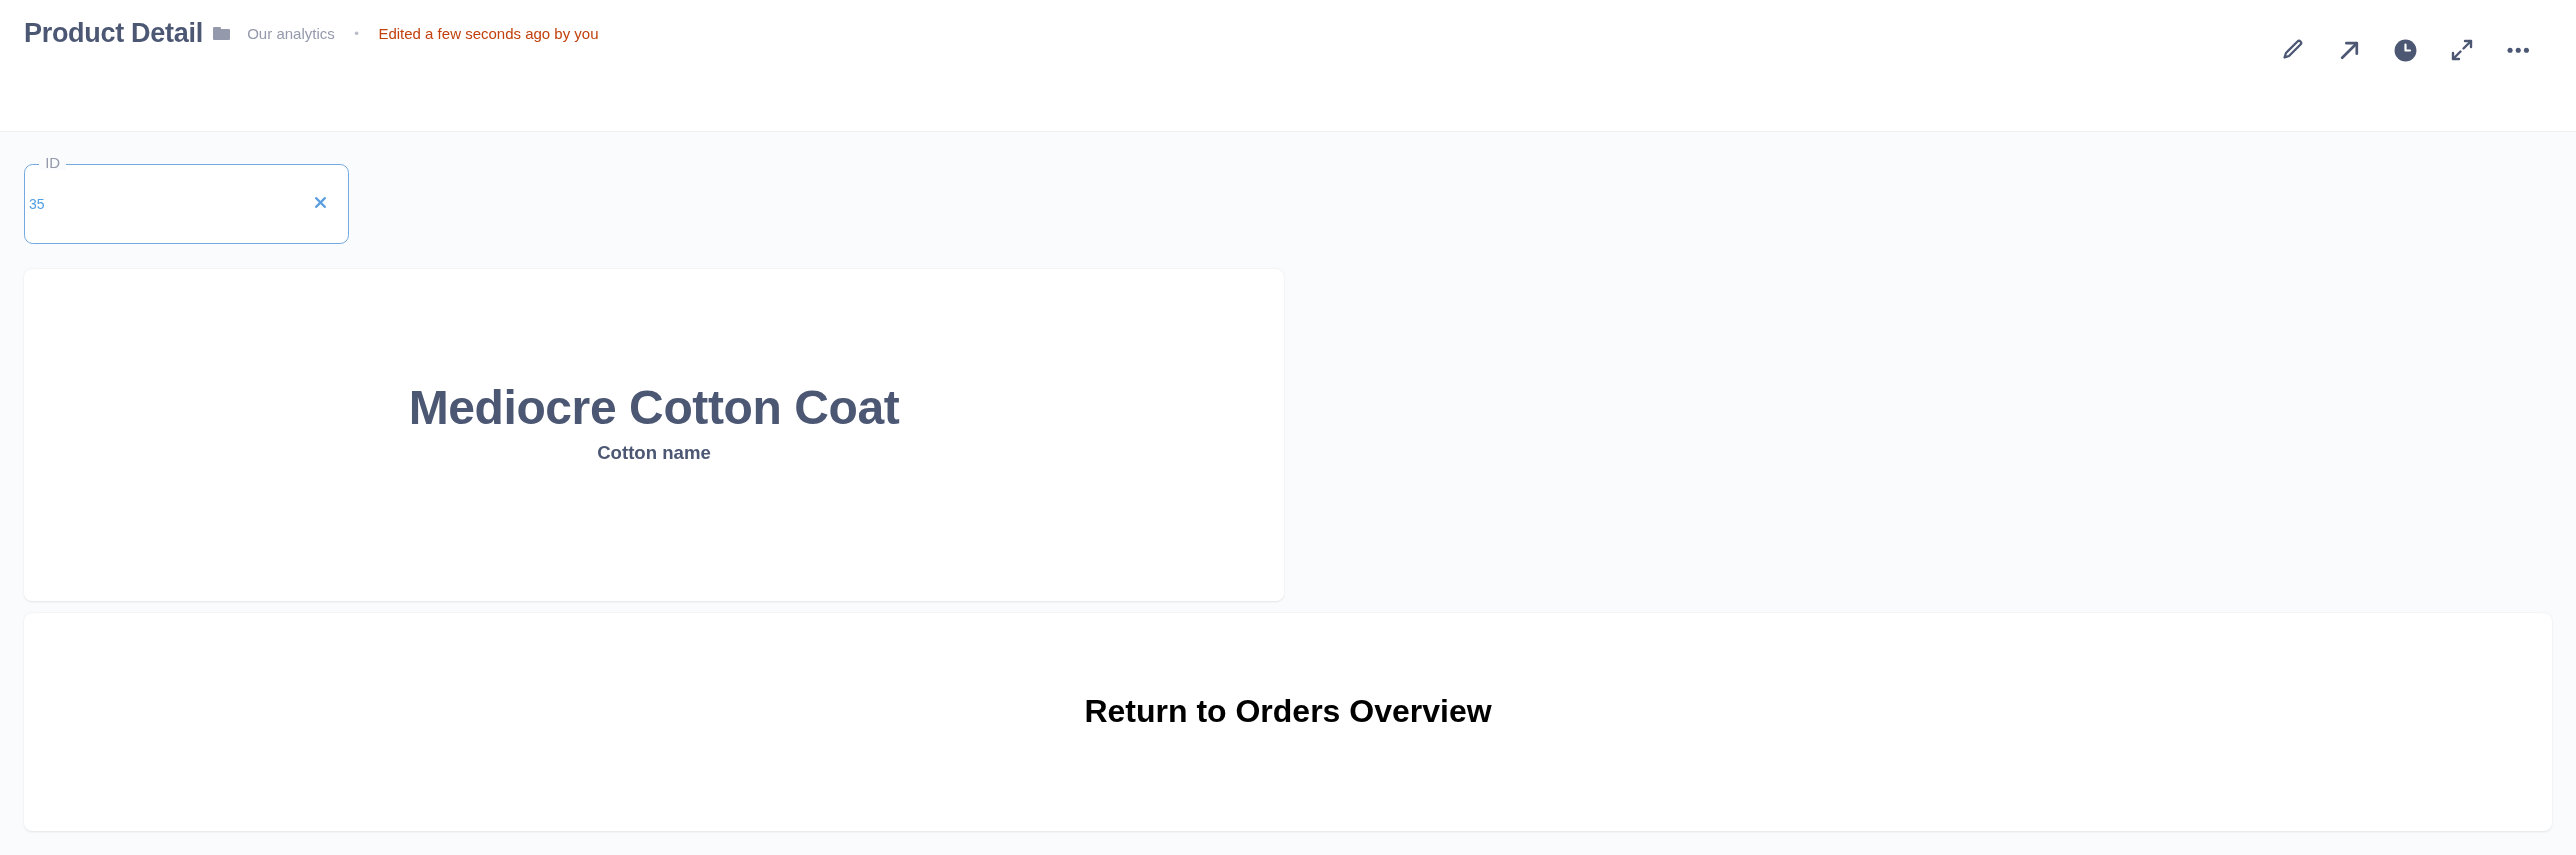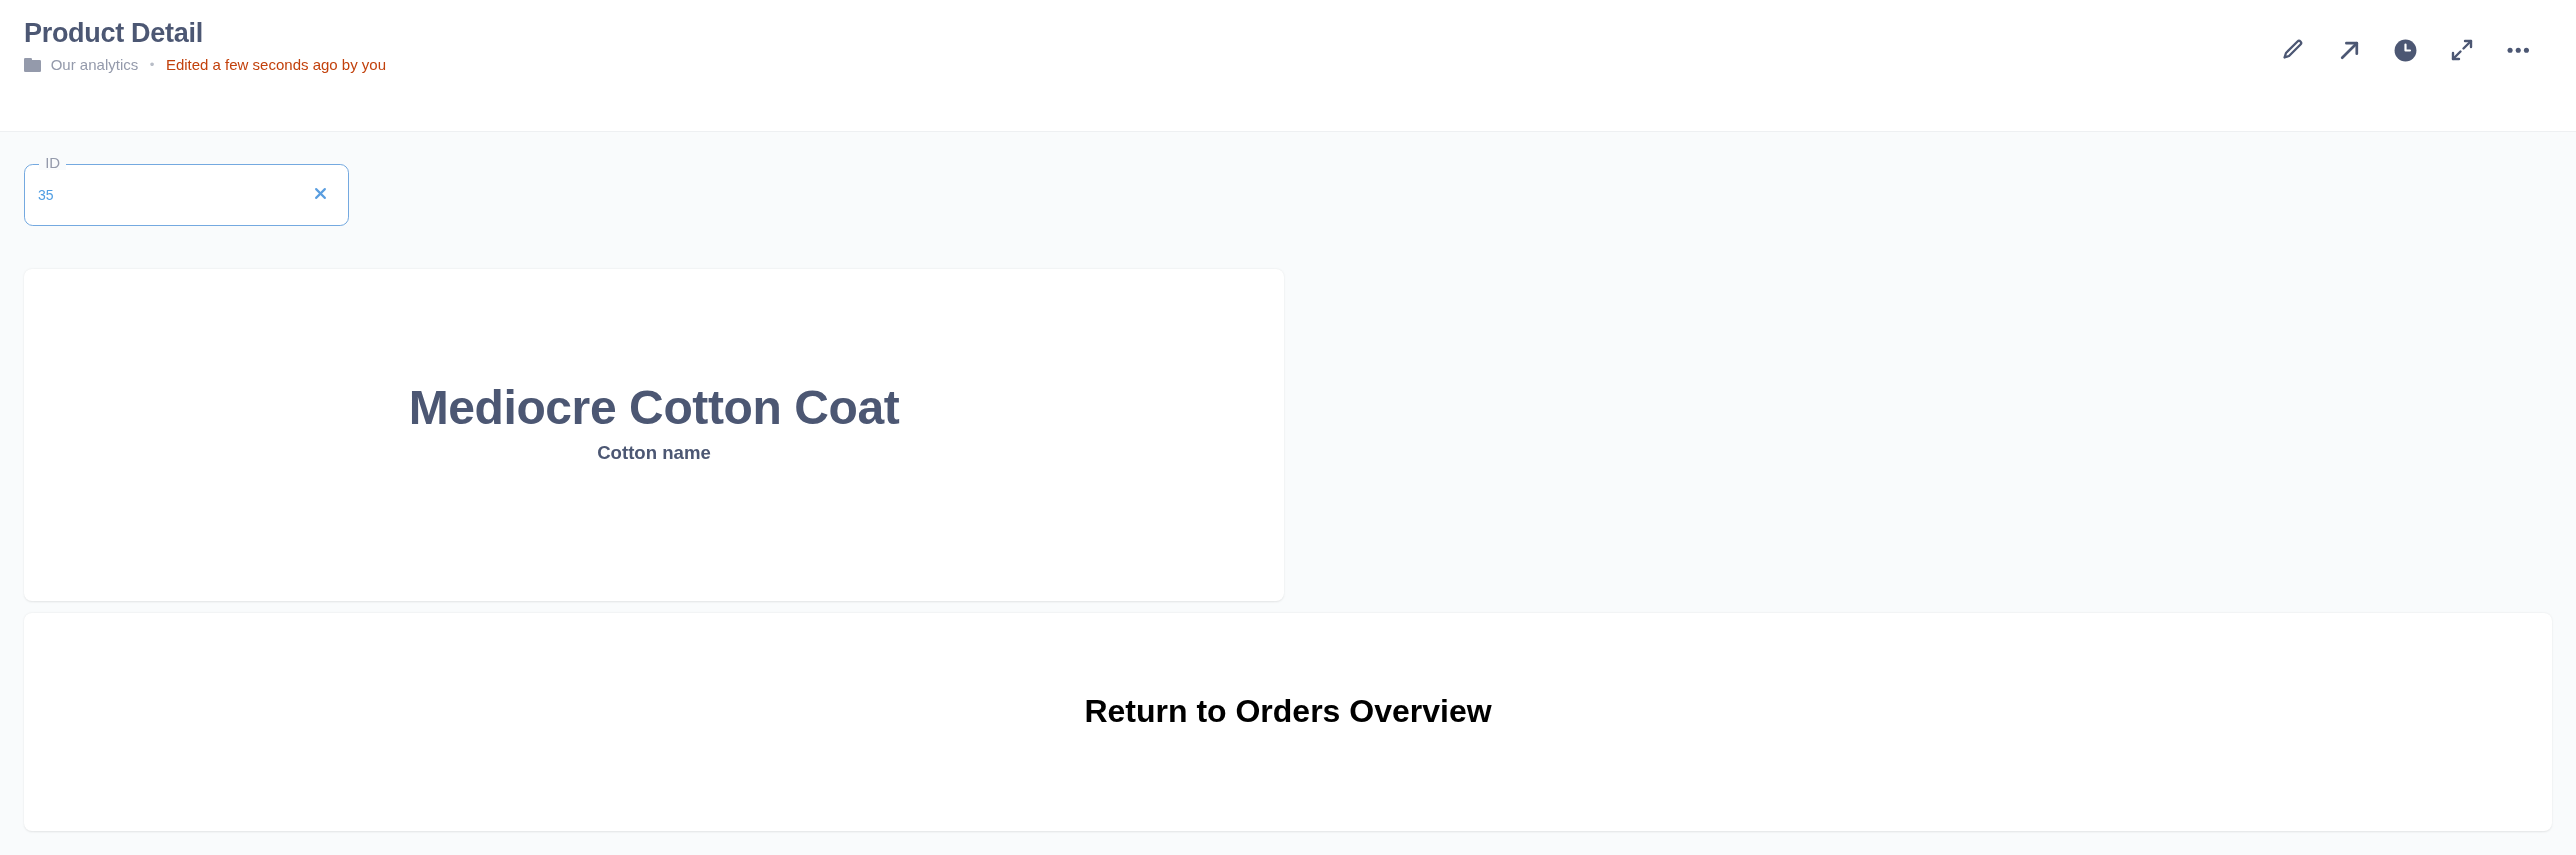--- a/index.html
+++ b/index.html
@@ -25,36 +25,36 @@
     background: #ffffff;
     border-bottom: 0.9px solid #eef0f2;
     padding: 19.4px 39px 0 24px;
     display: flex;
     align-items: flex-start;
     justify-content: space-between;
   }
 
   .header-left {
     display: flex;
-    flex-direction: column;
+    flex-direction: row;
     gap: 9.7px;
   }
 
   .dash-title {
     font-size: 27px;
     font-weight: bold;
     letter-spacing: -0.3px;
     color: #4c5773;
     line-height: 1.05;
   }
 
   .dash-subtitle {
     display: flex;
     align-items: center;
-    gap: 0;
+    gap: 8px;
     font-size: 15px;
     color: #949aab;
     line-height: 1;
   }
 
   .folder-icon {
     display: inline-block;
     width: 17px;
     height: 13.3px;
     margin-right: 9.7px;
@@ -119,27 +119,27 @@
     height: 137px;
     padding: 32px 24px 0 24px;
     display: flex;
     align-items: flex-start;
     gap: 14px;
   }
 
   .filter-widget {
     position: relative;
     width: 325px;
-    height: 62px;
+    height: 80px;
     border: 1.8px solid #74a9e0;
     border-radius: 8.8px;
     background: #ffffff;
     display: flex;
     align-items: center;
-    padding: 0 16px 0 13px;
+    padding: 0 16px 0 4px;
     cursor: pointer;
   }
 
   .filter-label {
     position: absolute;
     top: -9.7px;
     left: 14px;
     background: #f9fbfc;
     padding: 0 6.2px;
     font-size: 15px;

